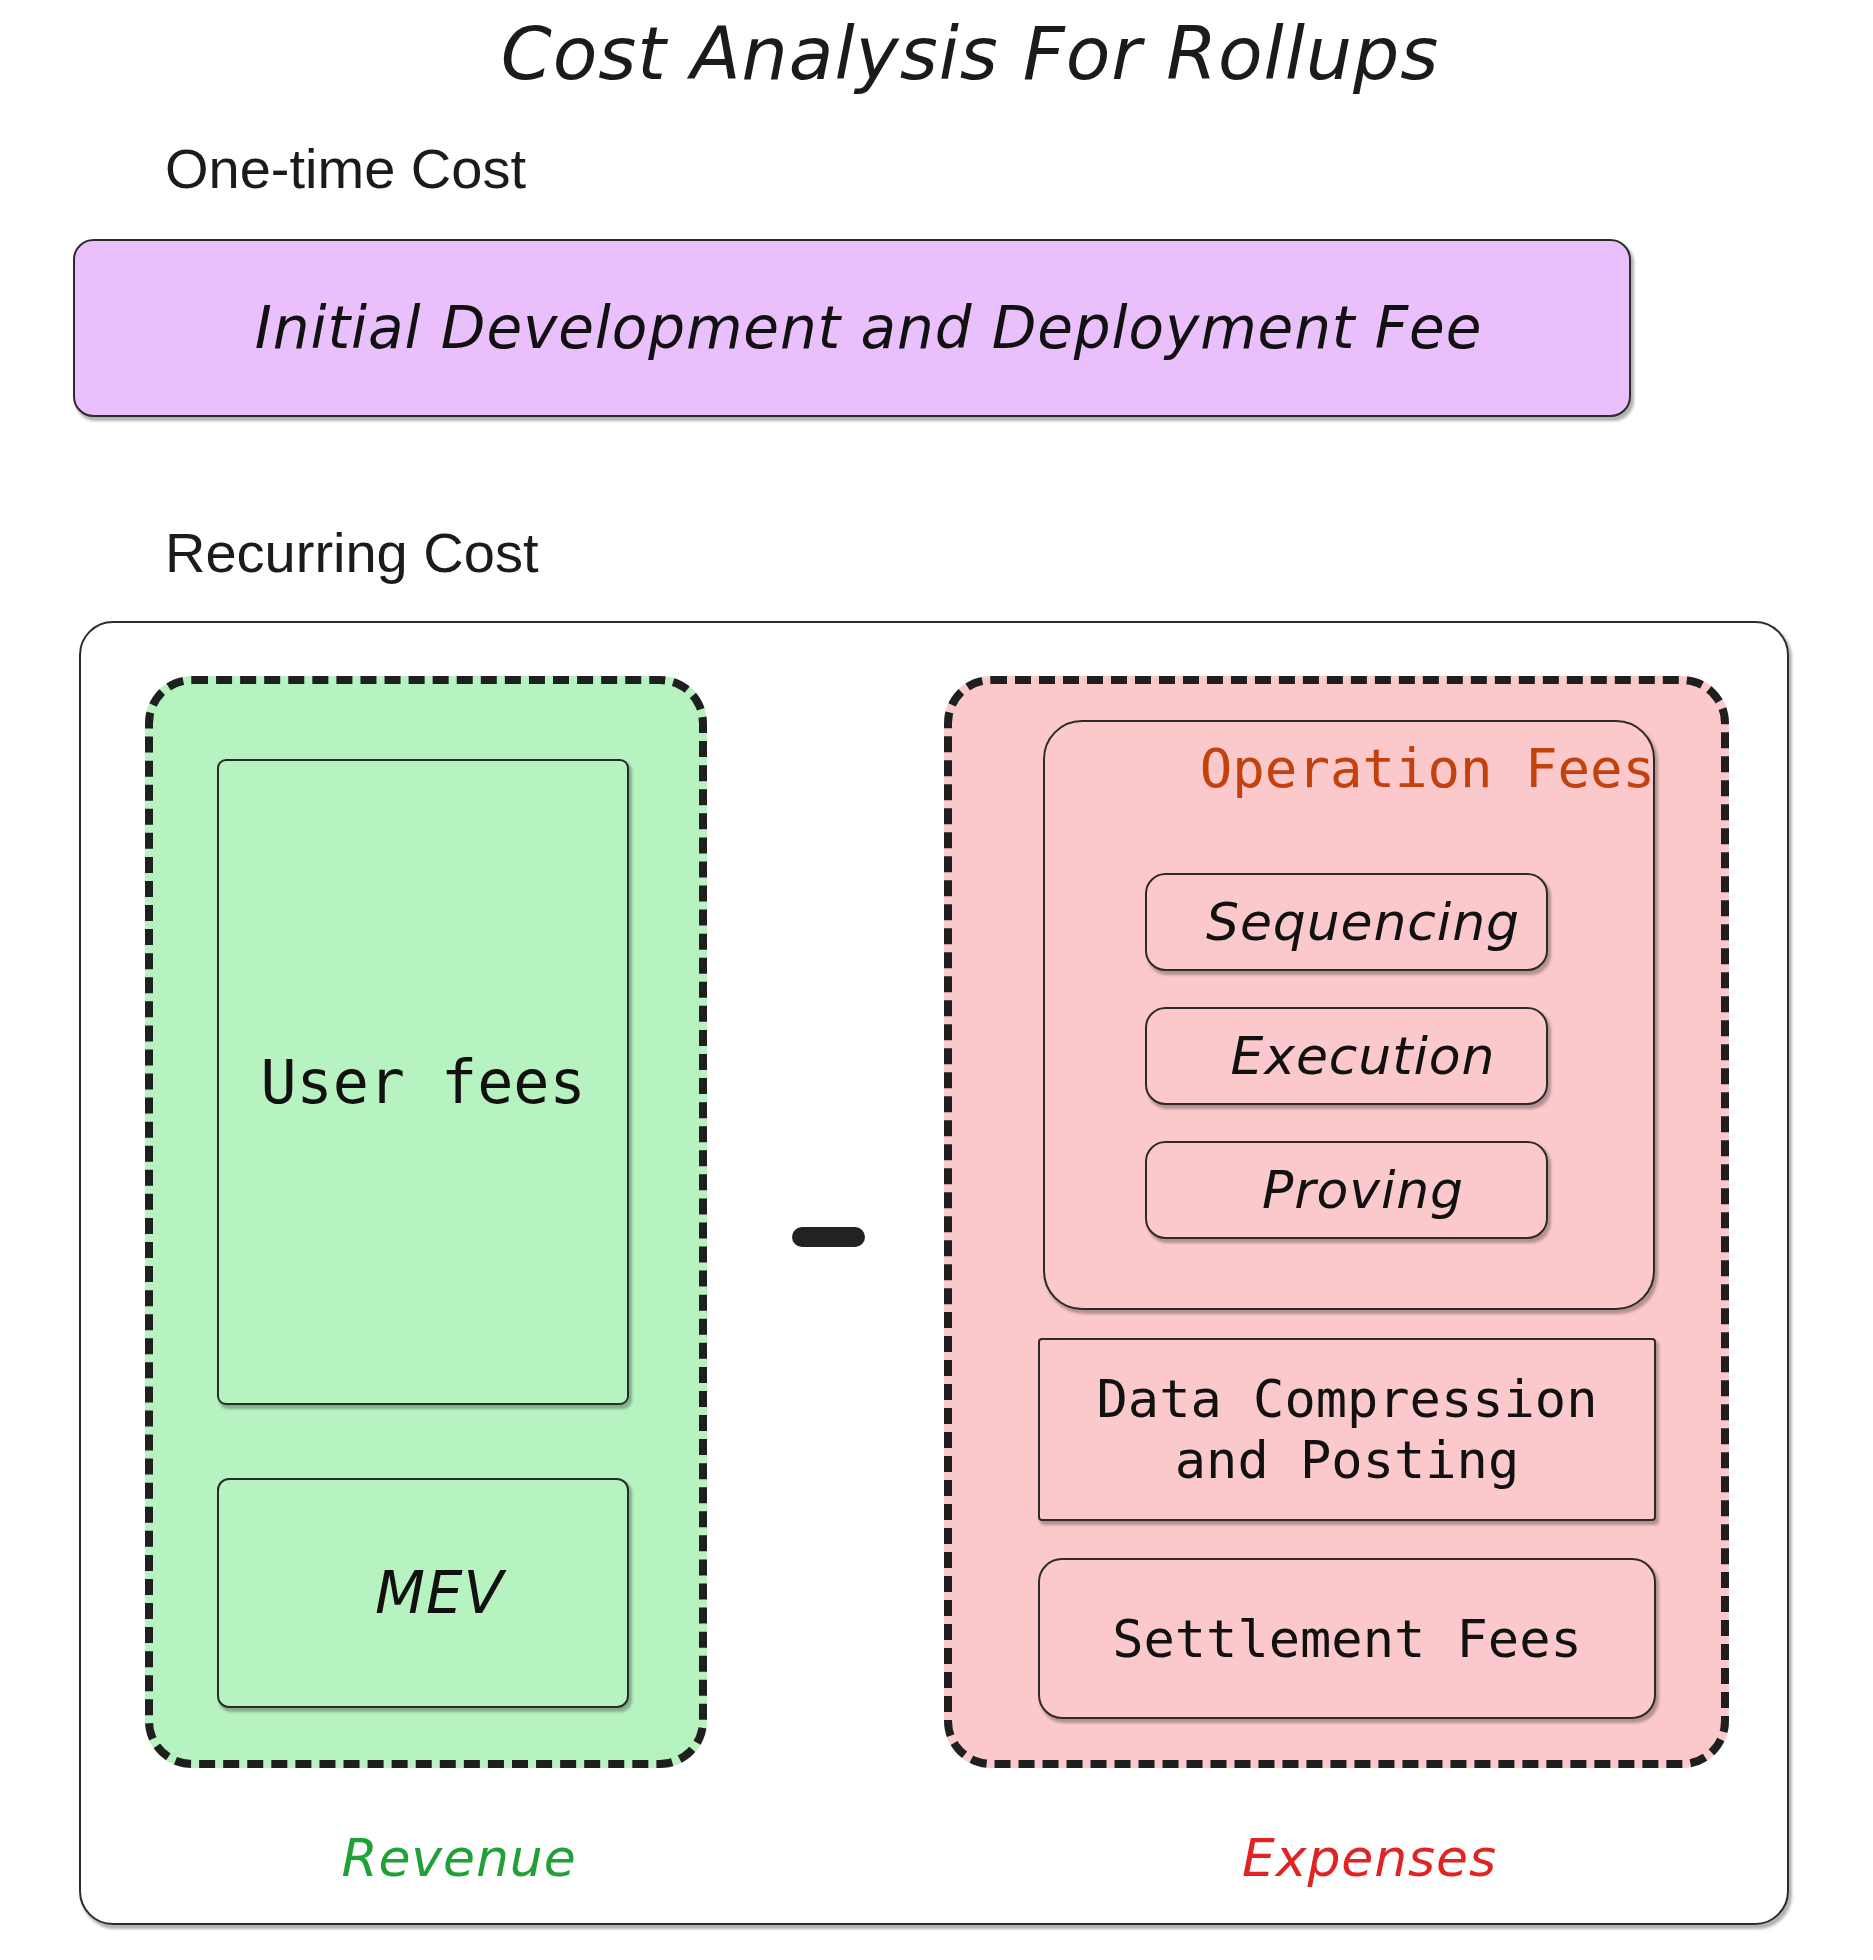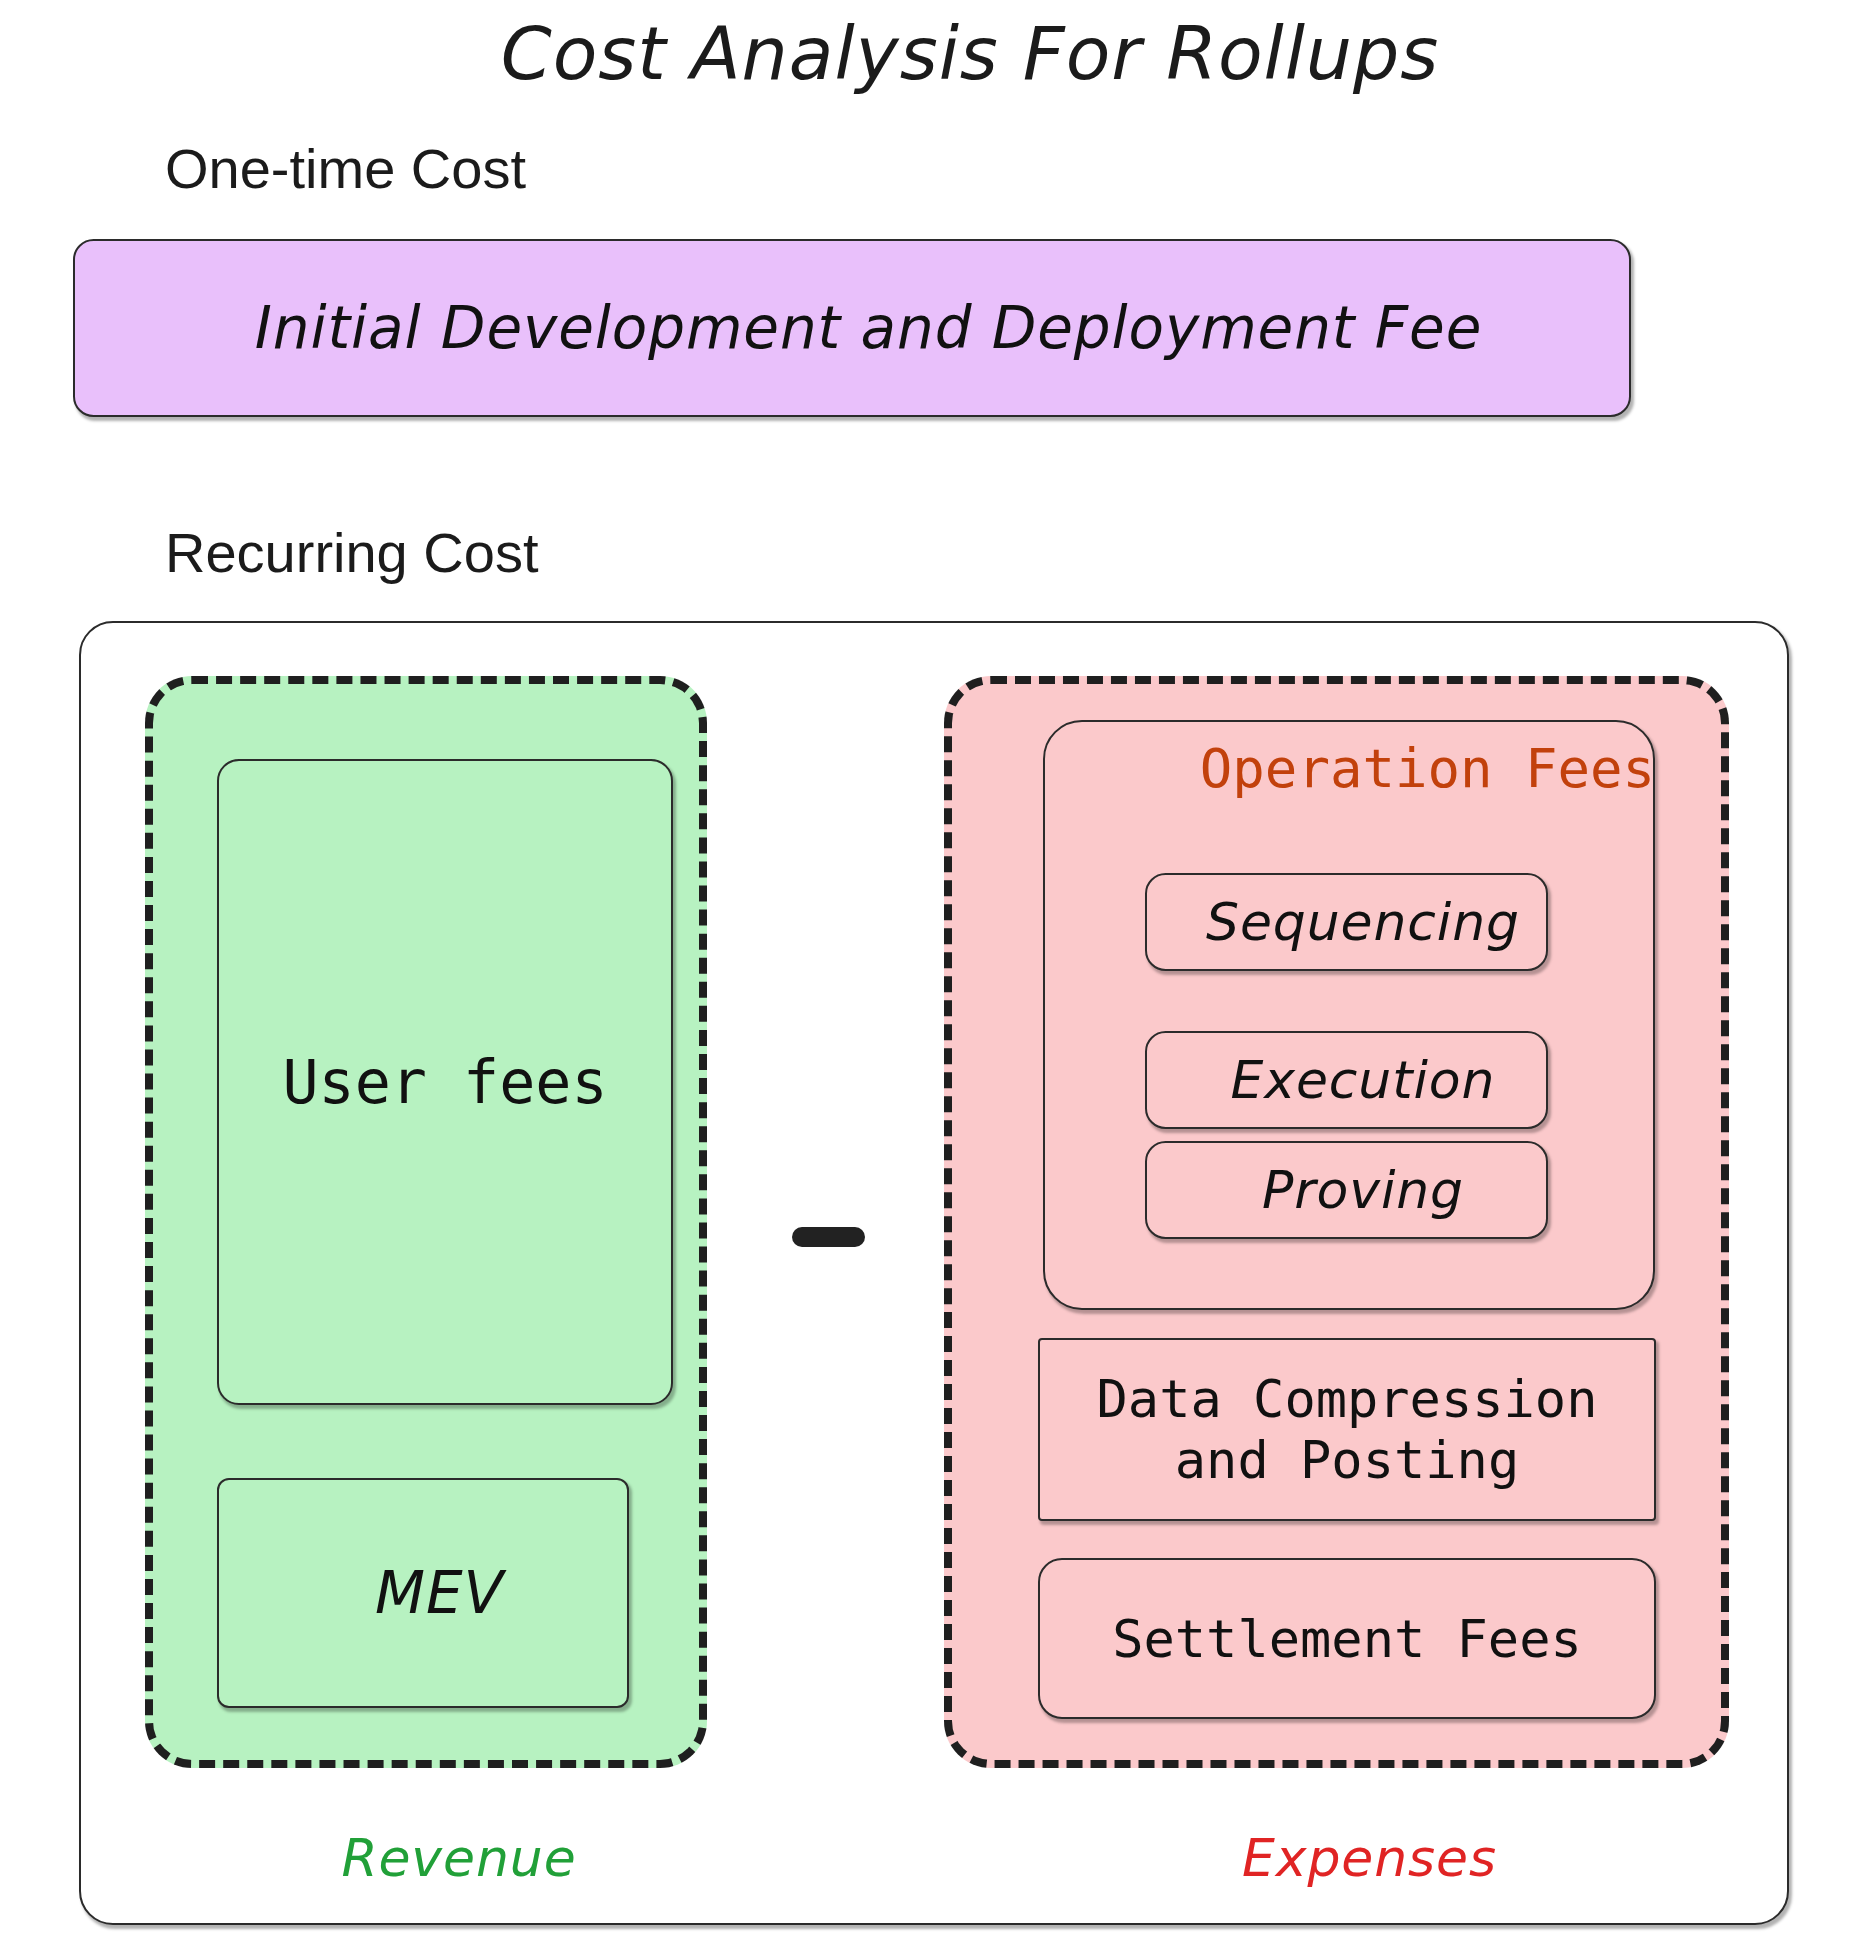--- a/index.html
+++ b/index.html
@@ -84,23 +84,23 @@
   #revenue-group{
     position:absolute;
     left:145px; top:676px; width:562px; height:1092px;
     box-sizing:border-box;
     border:8.4px dashed #1f1f1f;
     border-radius:47px;
     background:#b7f2c1;
   }
   
   #node-user-fees{
-    left:217px; top:759px; width:456px; height:646px;
+    left:217px; top:759px; width:412px; height:646px;
     background:#b7f2c1;
-    border-radius:22px;
+    border-radius:9px;
     box-shadow:2.8px 3.7px 2.8px rgba(0,0,0,0.28);
   }
   #node-user-fees .txt{ font-size:60px; }
 
   #node-mev{
     left:217px; top:1478px; width:412px; height:230px;
     background:#b7f2c1;
     border-radius:12px;
     box-shadow:2.8px 3.7px 2.8px rgba(0,0,0,0.28);
   }
@@ -136,21 +136,21 @@
   .opfee-item{
     width:403px; height:98px;
     left:1145px;
     background:#fbc9cb;
     border-radius:20.6px;
     border:2.8px solid #2b2b2b;
     box-shadow:2.8px 3.7px 2.8px rgba(0,0,0,0.28);
   }
   .opfee-item .txt{ font-size:52px; }
   #node-sequencing{ top:873px; }
-  #node-execution{  top:1007px;margin-top:24px; }
+  #node-execution{  top:1007px; }
   #node-proving{    top:1141px; }
 
   #node-data-compression{
     left:1038px; top:1338px; width:618px; height:183px;
     background:#fbc9cb;
     border-radius:4px;
     box-shadow:2.8px 3.7px 2.8px rgba(0,0,0,0.28);
   }
   #node-data-compression .txt{ font-size:52px; line-height:1.16; }
 

